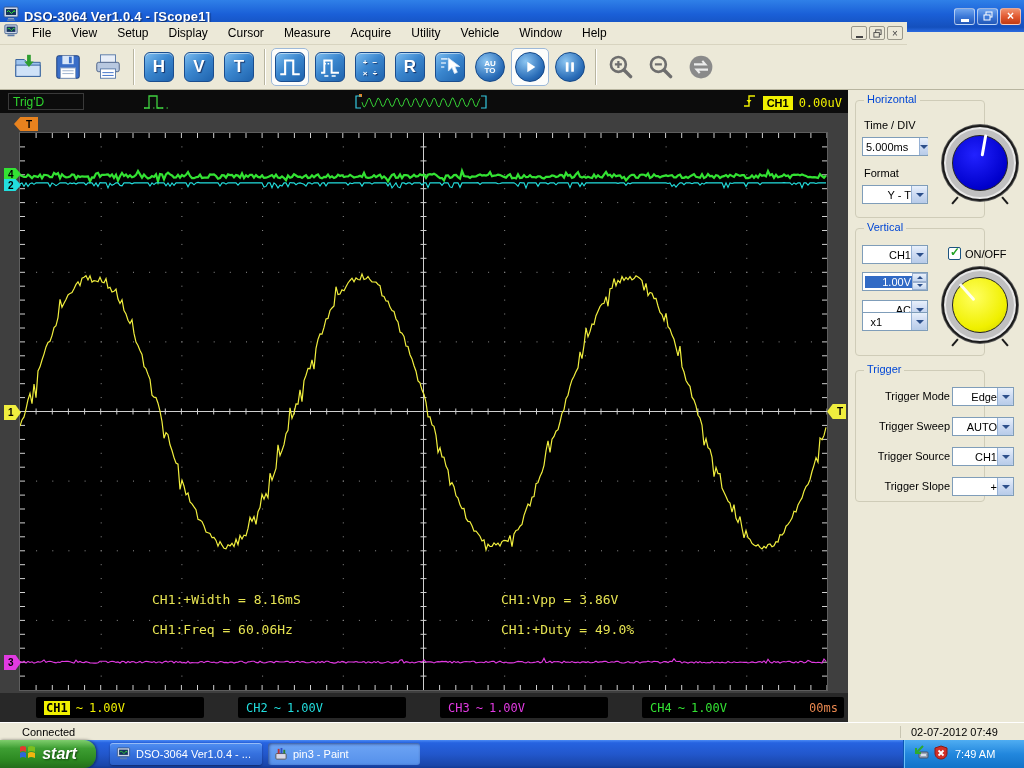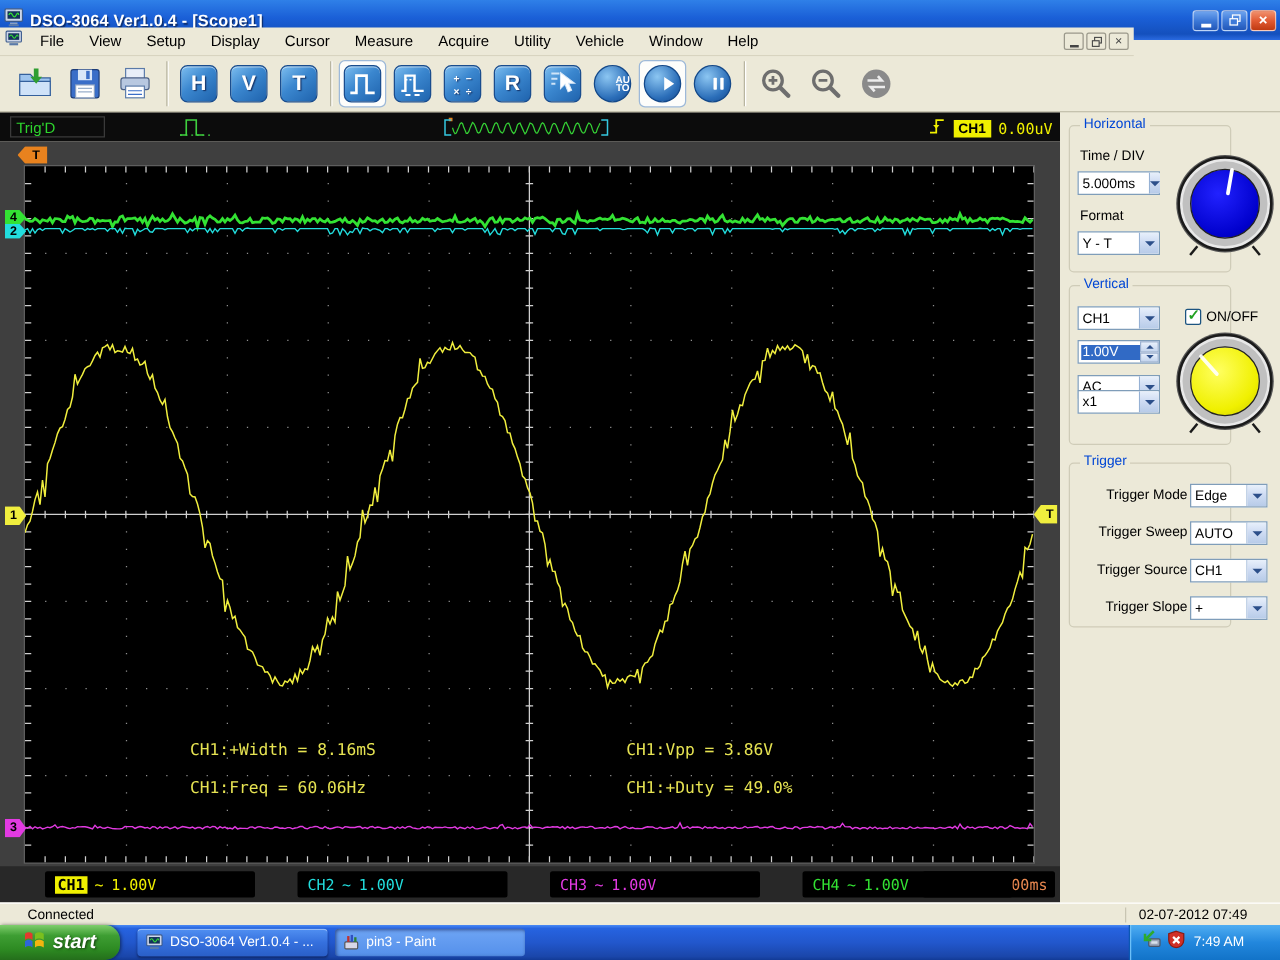--- a/index.html
+++ b/index.html
@@ -31,21 +31,21 @@
     display:flex; align-items:center; padding-left:8px; border-bottom:1px solid #b8b5a0; }
   .tbtn { width:40px; height:42px; display:flex; align-items:center; justify-content:center; }
   .tsep { width:1px; height:36px; background:#b8b5a0; box-shadow:1px 0 0 #fff; margin:0 5px; }
   .bluesq { width:30px; height:30px; border-radius:6px;
     background:linear-gradient(140deg,#7dbef0 0%,#3b87cf 45%,#1f63ad 100%);
     border:1px solid #1a4d8e; box-shadow:inset 0 1px 0 rgba(255,255,255,.5);
     display:flex; align-items:center; justify-content:center; color:#fff;
     font-weight:bold; font-size:17px; text-shadow:1px 1px 1px rgba(0,0,40,.6); }
   .roundb { width:30px; height:30px; border-radius:50%;
     background:radial-gradient(circle at 35% 30%,#8cc6f2,#2a6db8 65%,#16488c 100%);
-    border:1px solid #14498a; display:flex; align-items:center; justify-content:flex-end; color:#fff; }
+    border:1px solid #14498a; display:flex; align-items:center; justify-content:center; color:#fff; }
   .sel { background:#fdfdfb; border:1px solid #9db9d9; border-radius:5px; padding:3px; }
   .autotxt { font-weight:bold; font-size:8px; line-height:7px; text-align:center; }
   .mt { fill:#fff; font:bold 10px "Liberation Sans",sans-serif; text-anchor:middle; }
 
   
   #trigstrip { position:absolute; left:0; top:90px; width:848px; height:23px; background:#0c0c0c; }
   #trigd { position:absolute; left:8px; top:3px; width:76px; height:17px; border:1px solid #3a3a3a;
     color:#2ed52e; font-size:12px; padding:1px 4px; }
   #trig-right { position:absolute; right:6px; top:2px; display:flex; align-items:center; gap:6px; }
   .chbadge { background:#f0f000; color:#000; font-weight:bold; font-size:11px; padding:1px 4px; }
@@ -63,21 +63,21 @@
   
   #channelbar { position:absolute; left:0; top:580px; width:848px; height:29px; background:#282828; }
   .chbox { position:absolute; top:4px; height:21px; background:#000; border-radius:2px; display:flex; align-items:center;
     padding:0 8px; font-family:"DejaVu Sans Mono",monospace; font-size:12px; gap:6px; }
   .chbox .name.hl { background:#f0f000; color:#000; font-weight:bold; padding:0 2px; }
   #timebox { position:absolute; top:4px; height:21px; right:4px; width:106px; background:#000; border-radius:2px;
     display:flex; align-items:center; justify-content:center; font-family:"DejaVu Sans Mono",monospace; font-size:12px; }
 
   
   #rightpanel { position:absolute; left:848px; top:90px; width:176px; height:632px; background:#ece9d8; }
-  .group { position:absolute; left:7px; width:130px; border:1px solid #cfccb8; border-radius:4px; }
+  .group { position:absolute; left:7px; width:130px; border:1px solid #cfccb8; border-radius:4px;text-align:right; }
   .gtitle { position:absolute; top:-8px; left:8px; background:#ece9d8; padding:0 3px; color:#0046d5; font-size:11px; }
   .plabel { position:absolute; font-size:11px; color:#000; }
   .xpselect { position:absolute; height:19px; background:#fff; border:1px solid #7f9db9; display:flex; align-items:center; }
   .xpselect .val { flex:1; font-size:11px; padding-left:3px; white-space:nowrap; }
   .xpselect .arrowbtn { width:16px; height:100%; border-left:1px solid #96b1d4; border-radius:0 1px 1px 0;
     background:linear-gradient(180deg,#e8f0fb,#cfdcf3 45%,#b7cbe8); display:flex; align-items:center; justify-content:center; }
   .tri-dn { width:0; height:0; border-left:4px solid transparent; border-right:4px solid transparent; border-top:4px solid #2c4f8a; }
   .xpspin { position:absolute; height:19px; width:66px; background:#fff; border:1px solid #7f9db9; display:flex; align-items:center; }
   .xpspin .val { flex:1; font-size:11px; margin-left:2px; background:#316ac5; color:#fff; padding:0 1px; }
   .spincol { width:15px; height:100%; display:flex; flex-direction:column; }

